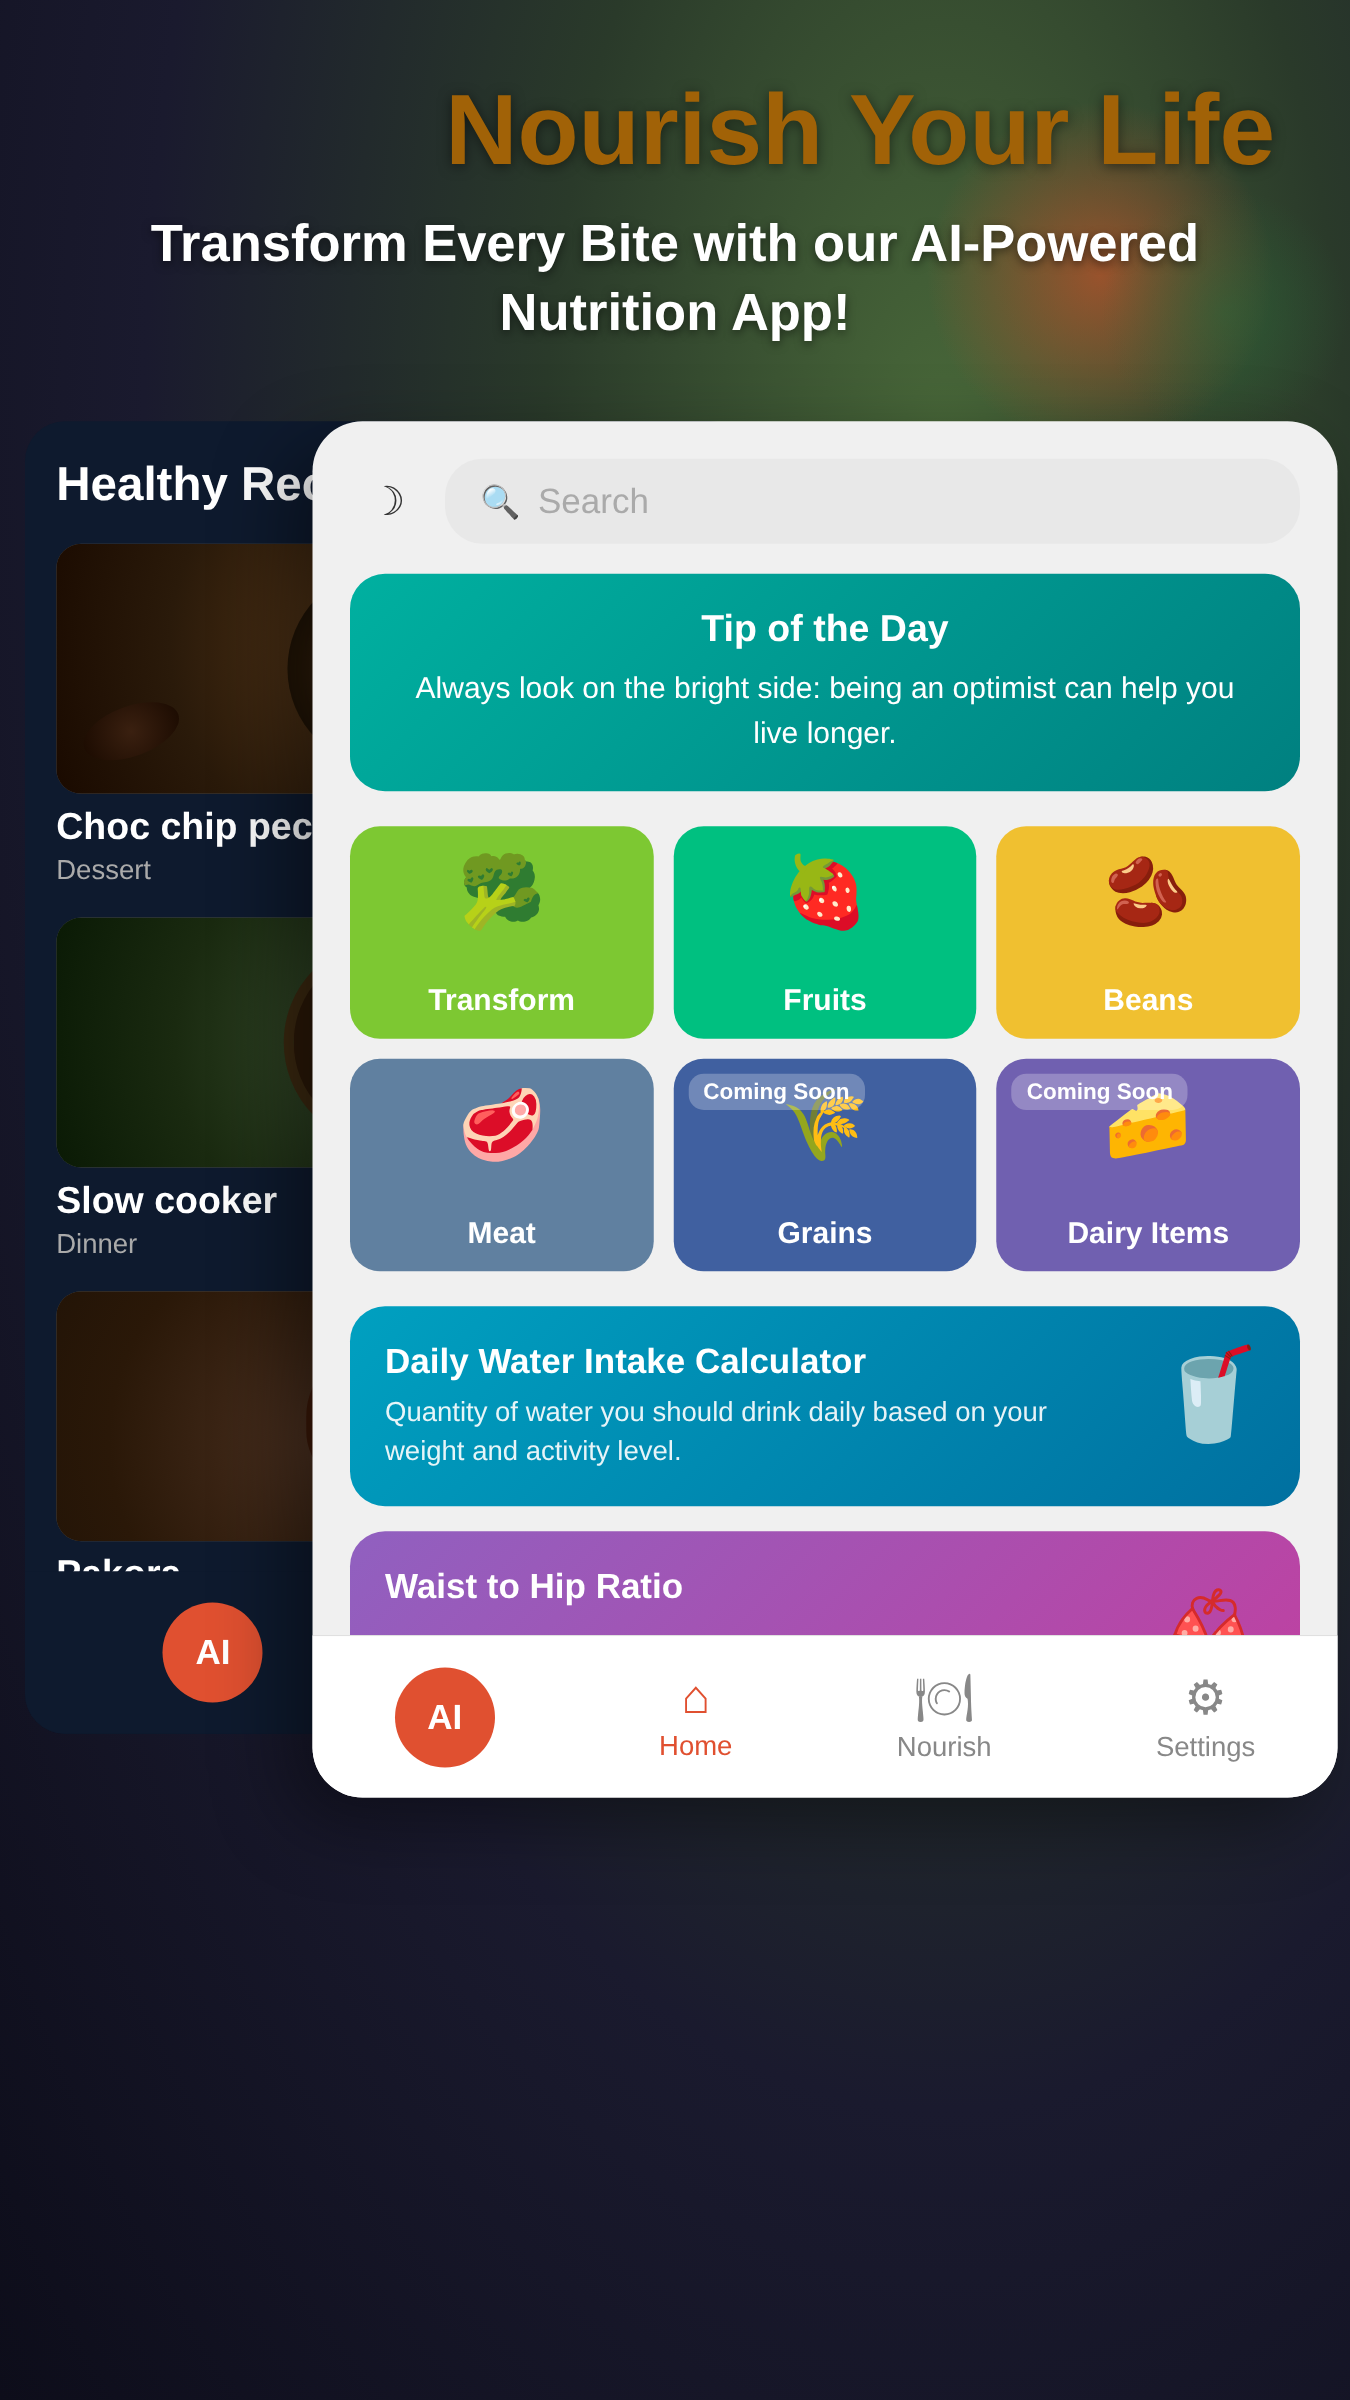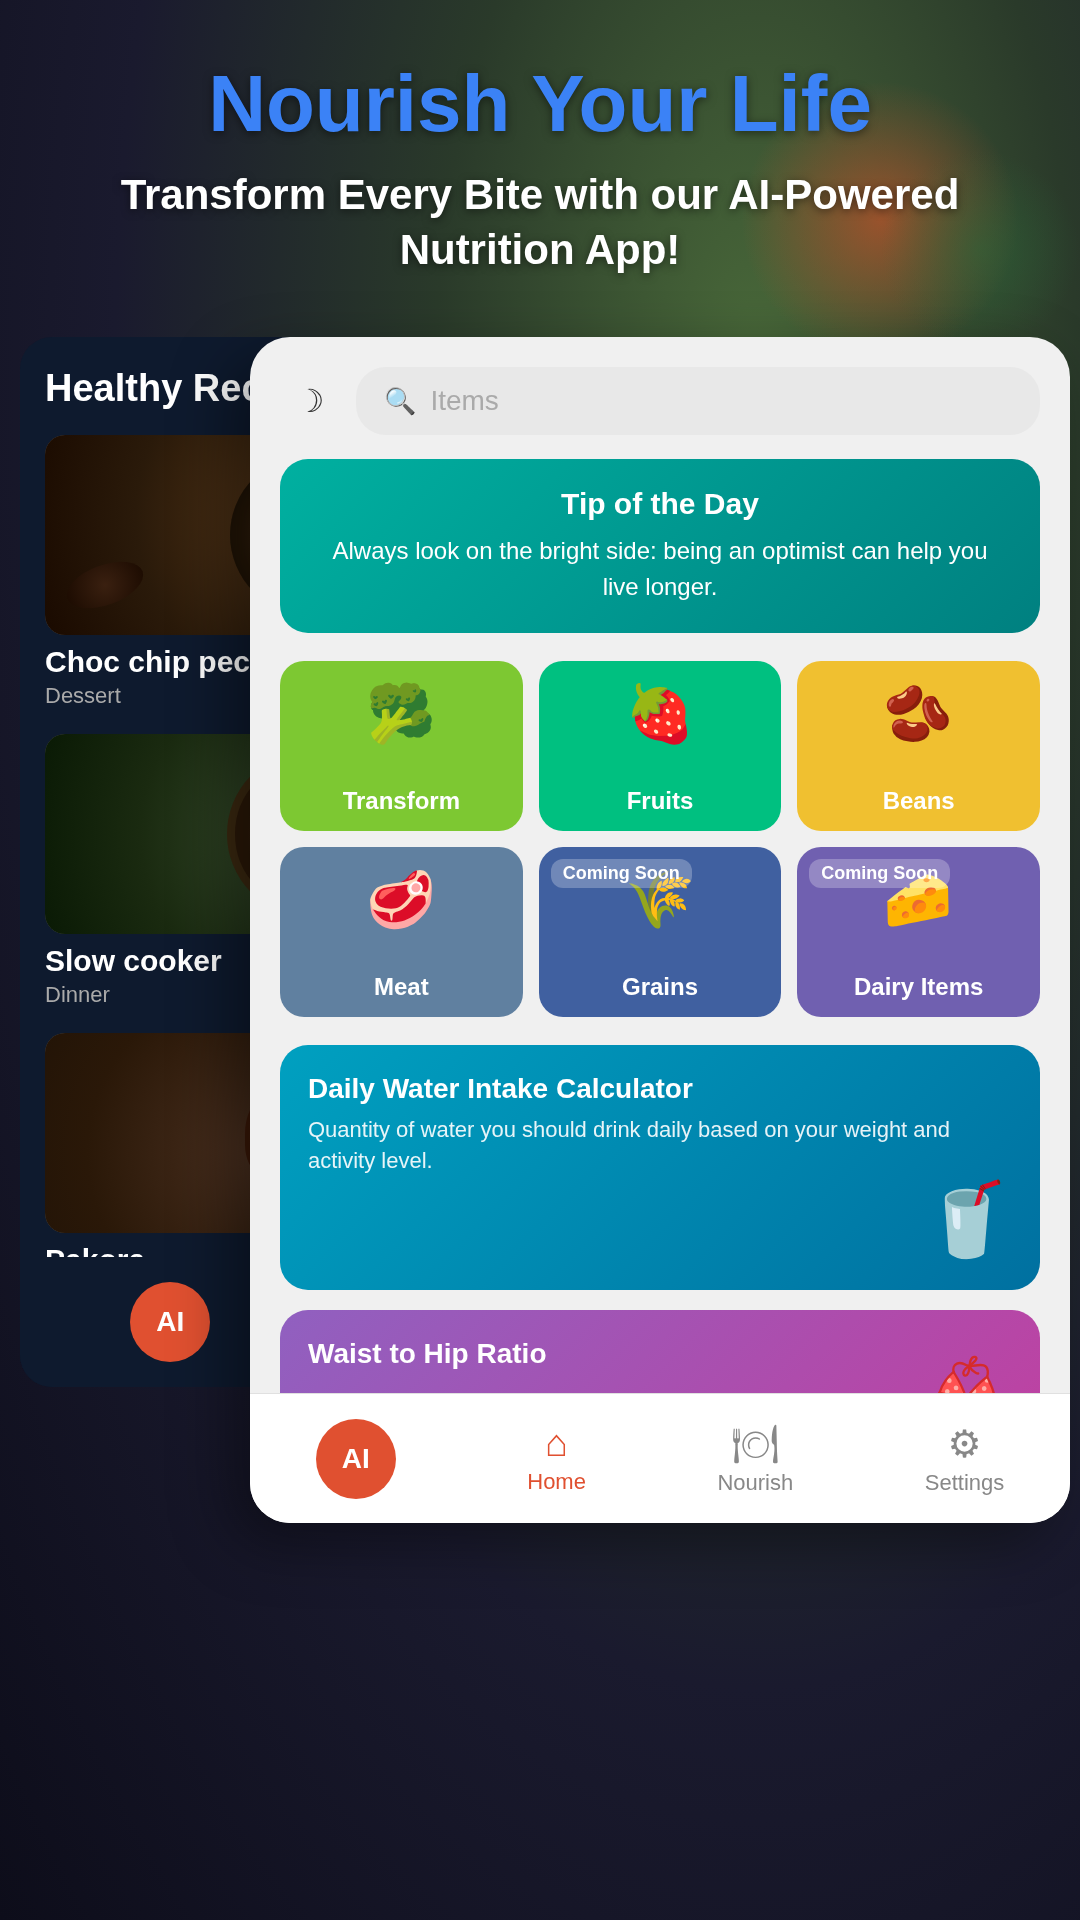--- a/index.html
+++ b/index.html
@@ -41,23 +41,24 @@
     
     .header-section {
       position: relative;
       z-index: 10;
       text-align: center;
       padding: 60px 60px 30px;
     }
     .header-title {
       font-size: 80px;
       font-weight: 900;
-      color: #3b82f6;
+      color: #a16207;
       line-height: 1.1;
       text-shadow: 0 2px 10px rgba(0,0,0,0.5);
+      text-align: right;
     }
     .header-subtitle {
       font-size: 42px;
       font-weight: 700;
       color: #ffffff;
       margin-top: 20px;
       line-height: 1.3;
       text-shadow: 0 2px 8px rgba(0,0,0,0.5);
     }
 
@@ -289,23 +290,22 @@
       font-weight: 600;
     }
 
     
     .water-card {
       background: linear-gradient(135deg, #00a0c0 0%, #0070a0 100%);
       border-radius: 28px;
       padding: 28px 28px;
       margin-bottom: 20px;
       display: flex;
-      align-items: flex-end;
+      align-items: flex-start;
       justify-content: space-between;
-      flex-direction: column;
     }
     .water-text { flex: 1; }
     .water-title {
       font-size: 28px;
       font-weight: 800;
       color: #ffffff;
       margin-bottom: 10px;
     }
     .water-body {
       font-size: 22px;
@@ -463,21 +463,21 @@
         </div>
       </div>
     </div>
 
     <div class="white-card">
 
       <div class="search-row">
         <div class="moon-icon">☽</div>
         <div class="search-bar">
           <span class="search-icon-inner">🔍</span>
-          <span class="search-text">Items</span>
+          <span class="search-text">Search</span>
         </div>
       </div>
 
       <div class="tip-card">
         <div class="tip-title">Tip of the Day</div>
         <div class="tip-body">Always look on the bright side: being an optimist can help you live longer.</div>
       </div>
 
 
       <div class="nutrition-grid">

